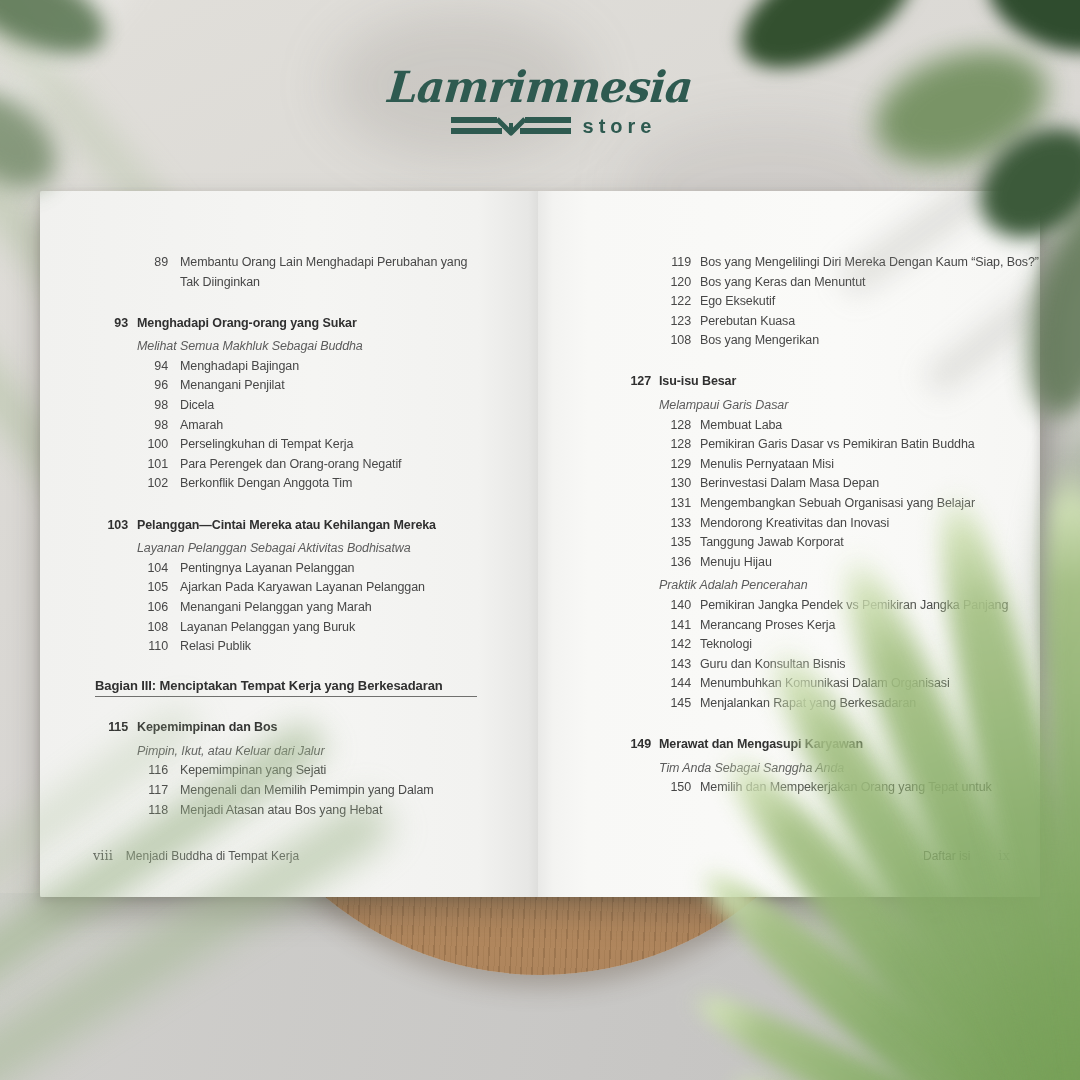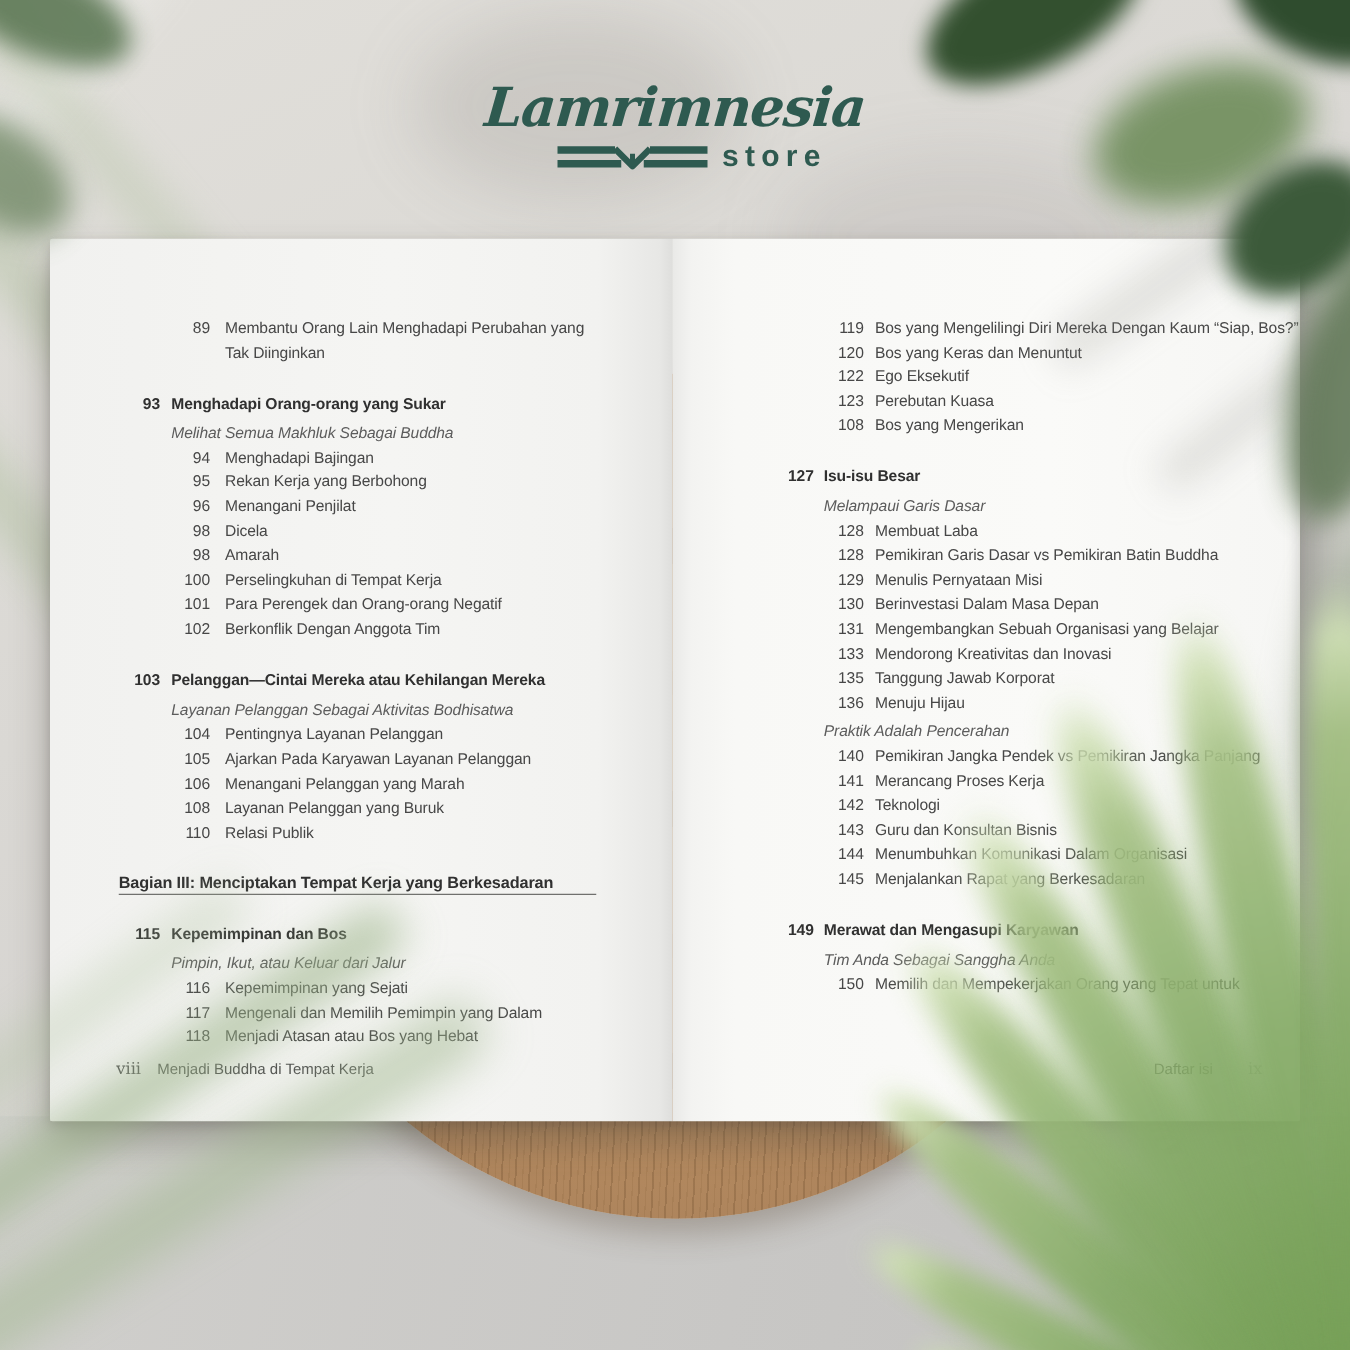--- a/index.html
+++ b/index.html
@@ -54,21 +54,21 @@
   .page.left  .footer{left:53px;}
   .page.right .footer{left:385px;}
   .roman{font-family:"DejaVu Serif",serif;font-size:13px;color:#555;}
   .footer .book-title{margin-left:13px;}
   .footer .ix{margin-left:28px;opacity:.45;}
   
   .brand{position:absolute;top:66px;left:0;width:100%;display:flex;flex-direction:column;align-items:center;z-index:2;}
   .brand-script{font-family:"DejaVu Serif",serif;font-style:italic;font-weight:bold;font-size:43px;
     line-height:1;color:#2e5a50;letter-spacing:-1px;transform:skewX(-5deg);}
   .brand-row{display:flex;align-items:center;gap:9px;margin-top:5px;margin-left:24px;}
-  .brand-store{font-size:24px;font-weight:bold;letter-spacing:5px;color:#2e5a50;line-height:1;}
+  .brand-store{font-size:20px;font-weight:bold;letter-spacing:5px;color:#2e5a50;line-height:1;}
   
   .leaf{position:absolute;border-radius:50%;z-index:4;}
   .shadow-band{position:absolute;background:rgba(140,140,134,.22);filter:blur(14px);z-index:3;border-radius:20px;}
   .palm-dark{position:absolute;left:980px;top:930px;width:340px;height:340px;border-radius:50%;
     background:#3a4a33;filter:blur(34px);opacity:.55;z-index:3;}
   .palm-blade{position:absolute;right:-80px;bottom:-150px;transform-origin:bottom center;
     border-radius:45% 45% 4px 4px / 340px 340px 4px 4px;
     background:linear-gradient(to top,#6f9a50 0%,#85ab66 55%,#a5c184 84%,#cfe0b4 94%,rgba(207,224,180,0) 100%);
     filter:blur(9px);opacity:.92;z-index:4;}
 </style>
@@ -98,24 +98,20 @@
             <span class="txt">Membantu Orang Lain Menghadapi Perubahan yang Tak Diinginkan</span>
           </div>
           <div class="row chapter">
             <span class="num">93</span>
             <span class="txt">Menghadapi Orang-orang yang Sukar</span>
           </div>
           <div class="row subtitle">Melihat Semua Makhluk Sebagai Buddha</div>
           <div class="row item">
             <span class="num">94</span>
             <span class="txt">Menghadapi Bajingan</span>
-          </div>
-          <div class="row item">
-            <span class="num">95</span>
-            <span class="txt">Rekan Kerja yang Berbohong</span>
           </div>
           <div class="row item">
             <span class="num">96</span>
             <span class="txt">Menangani Penjilat</span>
           </div>
           <div class="row item">
             <span class="num">98</span>
             <span class="txt">Dicela</span>
           </div>
           <div class="row item">

